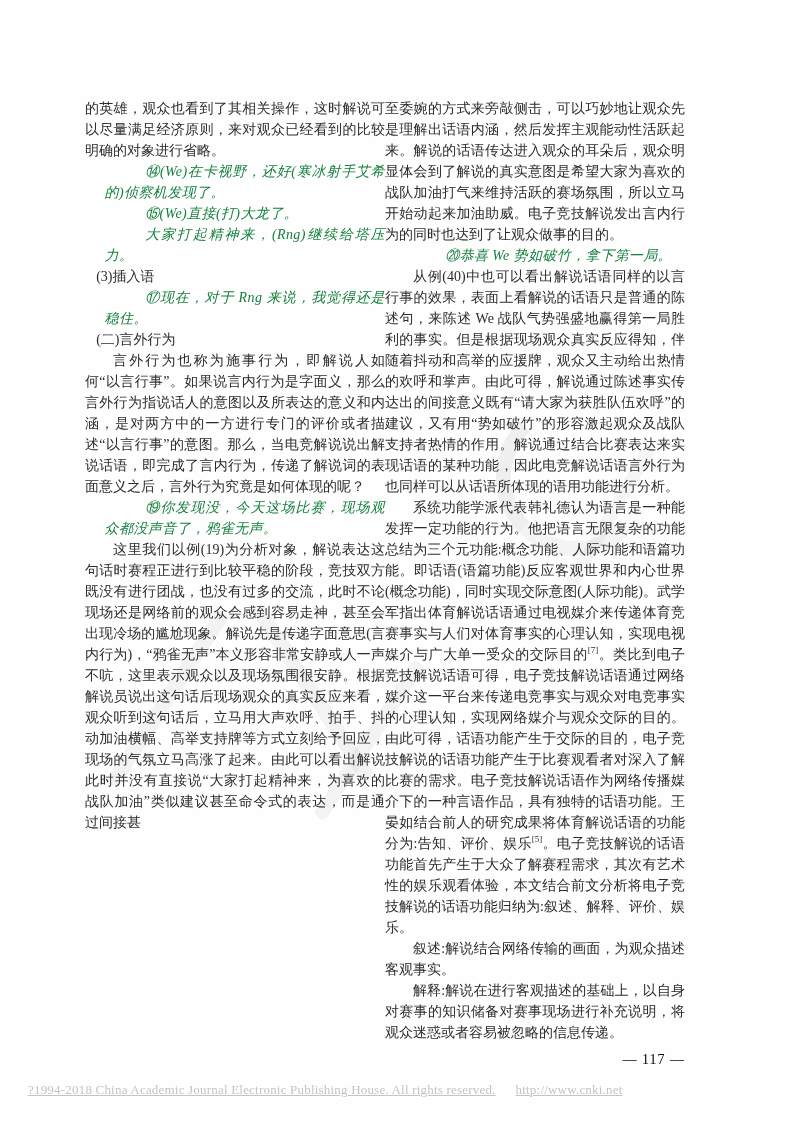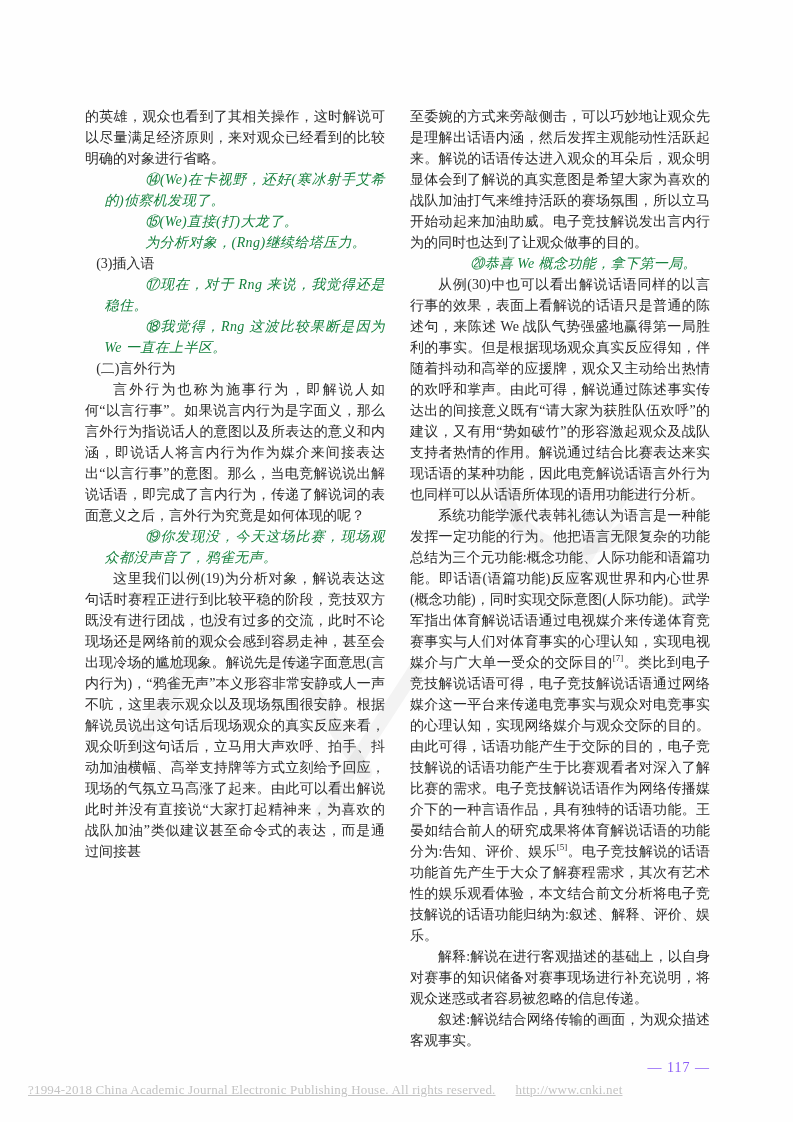--- a/index.html
+++ b/index.html
@@ -10,24 +10,23 @@
     color: #2b2b2b;
     position: relative;
     overflow: hidden;
   }
   .page {
     position: absolute; inset: 0;
     background: #fefefe;
   }
   .columns {
     position: absolute;
-    left: 85px; top: 106px;
+    left: 85px; top: 98px;
     width: 625px;
     display: flex;
-    gap: 25px;
   }
   .col {
     width: 300px;
     font-size: 14px;
     line-height: 21px;
     text-align: justify;
   }
   .col p { margin: 0; }
   .body-para { text-indent: 2em; }
   .cont-para { text-indent: 0; }
@@ -44,21 +43,21 @@
     line-height: 0;
     vertical-align: super;
     letter-spacing: 0;
   }
   .page-number {
     text-align: right;
     margin-top: 6px !important;
     text-indent: 0;
     letter-spacing: 1px;
     font-size: 14px;
-    color: #8b5cf6;
+    color: #000000;
   }
   .footer {
     position: absolute;
     left: 28px; top: 1082px;
     font-size: 13px;
     color: #c4c4c4;
     letter-spacing: 0.2px;
     white-space: nowrap;
     text-decoration: underline;
   }
@@ -88,39 +87,38 @@
   <div class="wm wm-bar wm-bar2"></div>
   <div class="wm wm-bar wm-bar3"></div>
   <div class="wm wm-bar wm-bar4"></div>
 
   <div class="columns">
 
     <div class="col">
       <p class="cont-para">的英雄，观众也看到了其相关操作，这时解说可以尽量满足经济原则，来对观众已经看到的比较明确的对象进行省略。</p>
       <p class="example-para">⑭(We)在卡视野，还好(寒冰射手艾希的)侦察机发现了。</p>
       <p class="example-para">⑮(We)直接(打)大龙了。</p>
-      <p class="example-para">为分析对象，(Rng)继续给塔压力。</p>
+      <p class="example-para">大家打起精神来，(Rng)继续给塔压力。</p>
       <p class="heading-para">(3)插入语</p>
       <p class="example-para">⑰现在，对于 Rng 来说，我觉得还是稳住。</p>
-      <p class="example-para">⑱我觉得，Rng 这波比较果断是因为 We 一直在上半区。</p>
       <p class="heading-para">(二)言外行为</p>
-      <p class="body-para">言外行为也称为施事行为，即解说人如何“以言行事”。如果说言内行为是字面义，那么言外行为指说话人的意图以及所表达的意义和内涵，即说话人将言内行为作为媒介来间接表达出“以言行事”的意图。那么，当电竞解说说出解说话语，即完成了言内行为，传递了解说词的表面意义之后，言外行为究竟是如何体现的呢？</p>
+      <p class="body-para">言外行为也称为施事行为，即解说人如何“以言行事”。如果说言内行为是字面义，那么言外行为指说话人的意图以及所表达的意义和内涵，是对两方中的一方进行专门的评价或者描述“以言行事”的意图。那么，当电竞解说说出解说话语，即完成了言内行为，传递了解说词的表面意义之后，言外行为究竟是如何体现的呢？</p>
       <p class="example-para">⑲你发现没，今天这场比赛，现场观众都没声音了，鸦雀无声。</p>
       <p class="body-para">这里我们以例(19)为分析对象，解说表达这句话时赛程正进行到比较平稳的阶段，竞技双方既没有进行团战，也没有过多的交流，此时不论现场还是网络前的观众会感到容易走神，甚至会出现冷场的尴尬现象。解说先是传递字面意思(言内行为)，“鸦雀无声”本义形容非常安静或人一声不吭，这里表示观众以及现场氛围很安静。根据解说员说出这句话后现场观众的真实反应来看，观众听到这句话后，立马用大声欢呼、拍手、抖动加油横幅、高举支持牌等方式立刻给予回应，现场的气氛立马高涨了起来。由此可以看出解说此时并没有直接说“大家打起精神来，为喜欢的战队加油”类似建议甚至命令式的表达，而是通过间接甚</p>
     </div>
 
     <div class="col">
       <p class="cont-para">至委婉的方式来旁敲侧击，可以巧妙地让观众先是理解出话语内涵，然后发挥主观能动性活跃起来。解说的话语传达进入观众的耳朵后，观众明显体会到了解说的真实意图是希望大家为喜欢的战队加油打气来维持活跃的赛场氛围，所以立马开始动起来加油助威。电子竞技解说发出言内行为的同时也达到了让观众做事的目的。</p>
-      <p class="example-para">⑳恭喜 We 概念功能，拿下第一局。</p>
-      <p class="body-para">从例(30)中也可以看出解说话语同样的以言行事的效果，表面上看解说的话语只是普通的陈述句，来陈述 We 战队气势强盛地赢得第一局胜利的事实。但是根据现场观众真实反应得知，伴随着抖动和高举的应援牌，观众又主动给出热情的欢呼和掌声。由此可得，解说通过陈述事实传达出的间接意义既有“请大家为获胜队伍欢呼”的建议，又有用“势如破竹”的形容激起观众及战队支持者热情的作用。解说通过结合比赛表达来实现话语的某种功能，因此电竞解说话语言外行为也同样可以从话语所体现的语用功能进行分析。</p>
+      <p class="example-para">⑳恭喜 We 势如破竹，拿下第一局。</p>
+      <p class="body-para">从例(40)中也可以看出解说话语同样的以言行事的效果，表面上看解说的话语只是普通的陈述句，来陈述 We 战队气势强盛地赢得第一局胜利的事实。但是根据现场观众真实反应得知，伴随着抖动和高举的应援牌，观众又主动给出热情的欢呼和掌声。由此可得，解说通过陈述事实传达出的间接意义既有“请大家为获胜队伍欢呼”的建议，又有用“势如破竹”的形容激起观众及战队支持者热情的作用。解说通过结合比赛表达来实现话语的某种功能，因此电竞解说话语言外行为也同样可以从话语所体现的语用功能进行分析。</p>
       <p class="body-para">
         <span>系统功能学派代表韩礼德认为语言是一种能发挥一定功能的行为。他把语言无限复杂的功能总结为三个元功能:概念功能、人际功能和语篇功能。即话语(语篇功能)反应客观世界和内心世界(概念功能)，同时实现交际意图(人际功能)。武学军指出体育解说话语通过电视媒介来传递体育竞赛事实与人们对体育事实的心理认知，实现电视媒介与广大单一受众的交际目的</span><sup class="refmark">[7]</sup><span>。类比到电子竞技解说话语可得，电子竞技解说话语通过网络媒介这一平台来传递电竞事实与观众对电竞事实的心理认知，实现网络媒介与观众交际的目的。由此可得，话语功能产生于交际的目的，电子竞技解说的话语功能产生于比赛观看者对深入了解比赛的需求。电子竞技解说话语作为网络传播媒介下的一种言语作品，具有独特的话语功能。王晏如结合前人的研究成果将体育解说话语的功能分为:告知、评价、娱乐</span><sup class="refmark">[5]</sup><span>。电子竞技解说的话语功能首先产生于大众了解赛程需求，其次有艺术性的娱乐观看体验，本文结合前文分析将电子竞技解说的话语功能归纳为:叙述、解释、评价、娱乐。</span>
       </p>
+      <p class="body-para">叙述:解说结合网络传输的画面，为观众描述客观事实。</p>
       <p class="body-para">解释:解说在进行客观描述的基础上，以自身对赛事的知识储备对赛事现场进行补充说明，将观众迷惑或者容易被忽略的信息传递。</p>
-      <p class="body-para">叙述:解说结合网络传输的画面，为观众描述客观事实。</p>
       <p class="page-number">— 117 —</p>
     </div>
 
   </div>
 
   <div class="footer">
     <span>?1994-2018 China Academic Journal Electronic Publishing House. All rights reserved.</span><span class="url">http://www.cnki.net</span>
   </div>
 
 </div>

